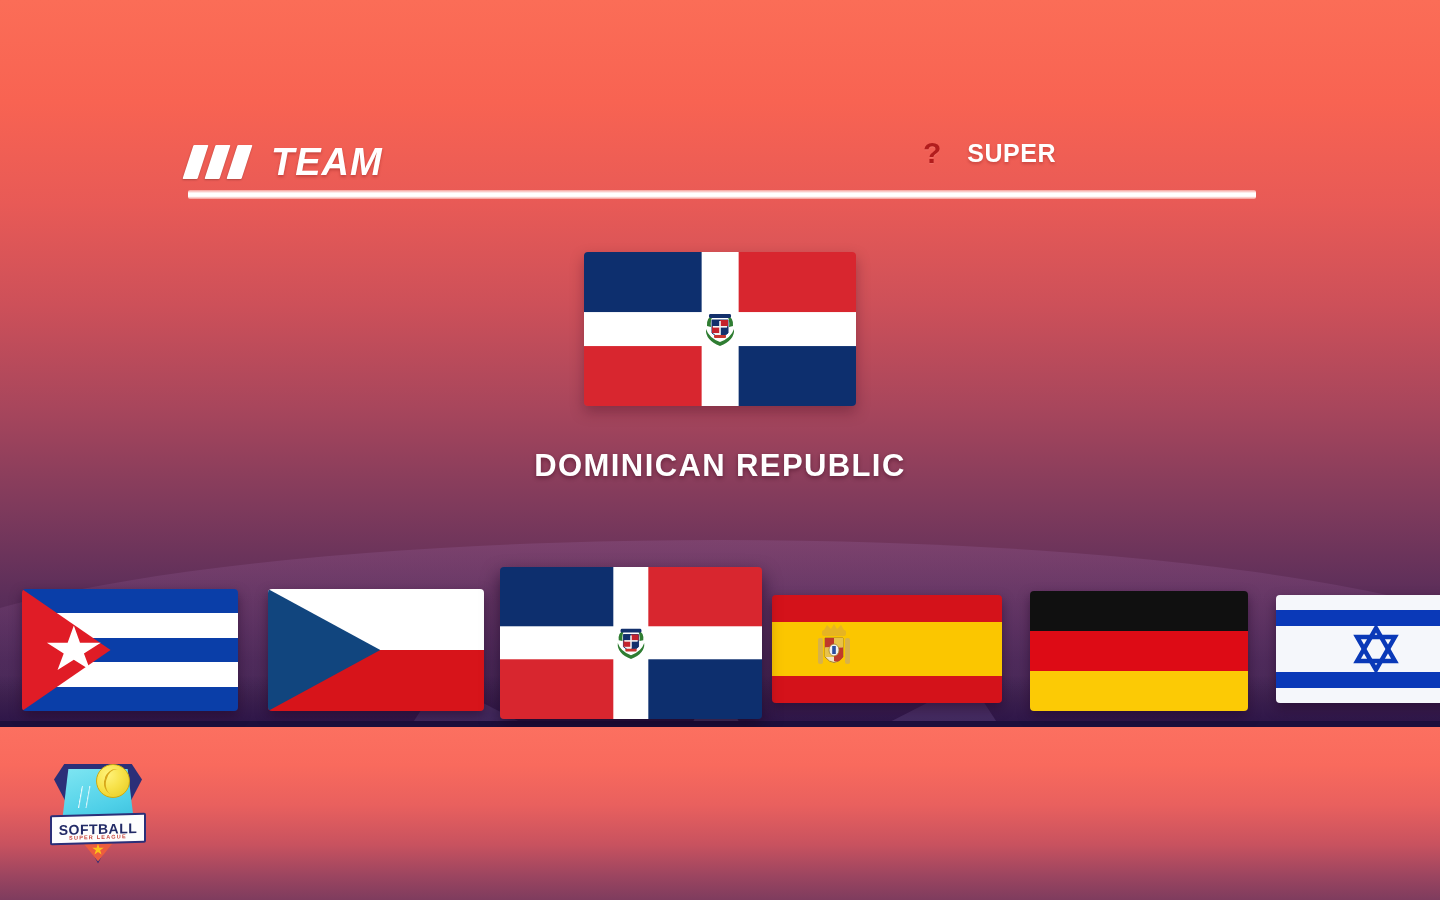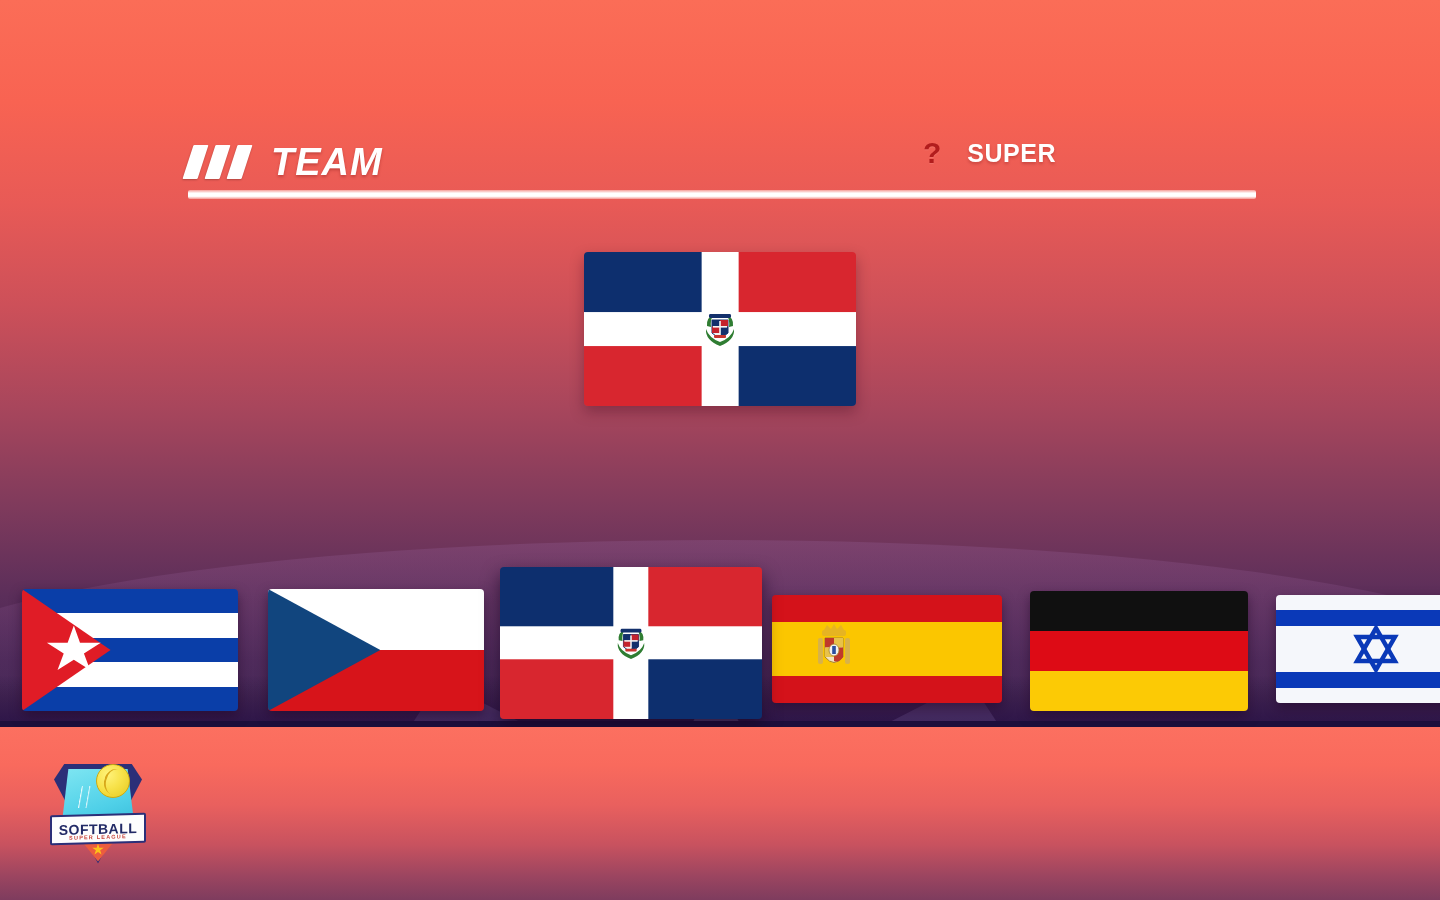--- a/index.html
+++ b/index.html
@@ -310,20 +310,21 @@
             <rect x="18" y="11" width="8" height="6.5" fill="#c4232d"></rect>
             <rect x="10" y="17.5" width="8" height="6.5" fill="#c4232d"></rect>
             <path d="M18 17.5 L26 17.5 L26 24 Q22 28 18 26Z" fill="#13306c"></path>
             <rect x="17.2" y="12" width="1.6" height="14" fill="#f6f6f6"></rect>
             <rect x="11" y="17" width="14" height="1.6" fill="#f6f6f6"></rect>
             <rect x="12" y="26" width="12" height="3" rx="1" fill="#c8342f"></rect>
           </svg>
         </div>
       </div>
 
+      <div class="featured-name">DOMINICAN REPUBLIC</div>
     </div>
 
     <div id="carousel">
 
       <div class="car-item" style="left:22px; width:216px; height:122px;">
         <div class="flag f-cu">
           <div class="st b1"></div>
             <div class="st w1"></div>
             <div class="st b2"></div>
           <div class="st w2"></div>

